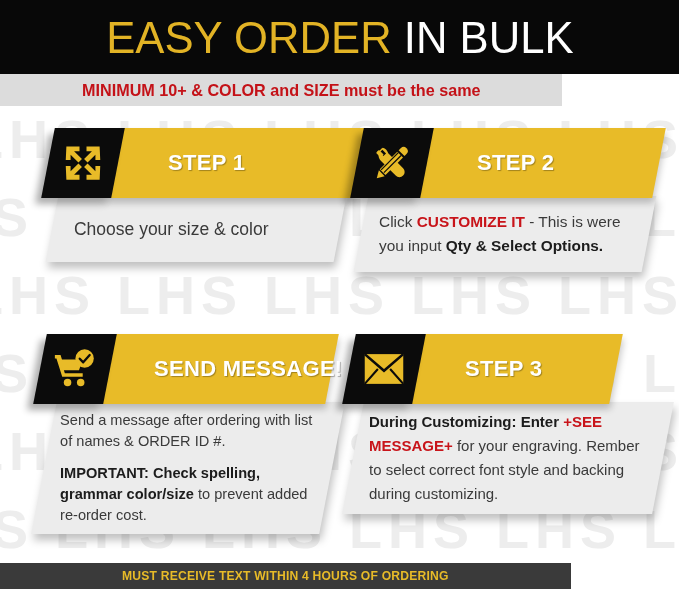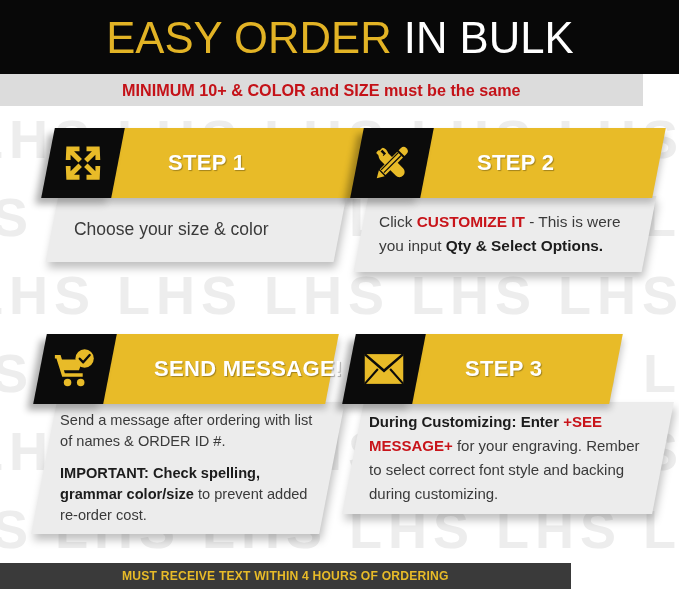--- a/index.html
+++ b/index.html
@@ -54,21 +54,21 @@
     white-space:nowrap;
     line-height:1;
     transform:scaleX(0.97);
   }
   .header-title .gold{ color:#E2B325; }
   .header-title .white{ color:#ffffff; }
 
   .subheader{
     position:absolute;
     left:0;top:74px;
-    width:643px;height:32px;
+    width:562px;height:32px;
     background:#dcdcdc;
     z-index:3;
     display:flex;align-items:center;justify-content:center;
   }
   .subheader-text{
     color:#C41218;
     font-size:16.5px;
     font-weight:bold;
     white-space:nowrap;
     transform:scaleX(0.98);

